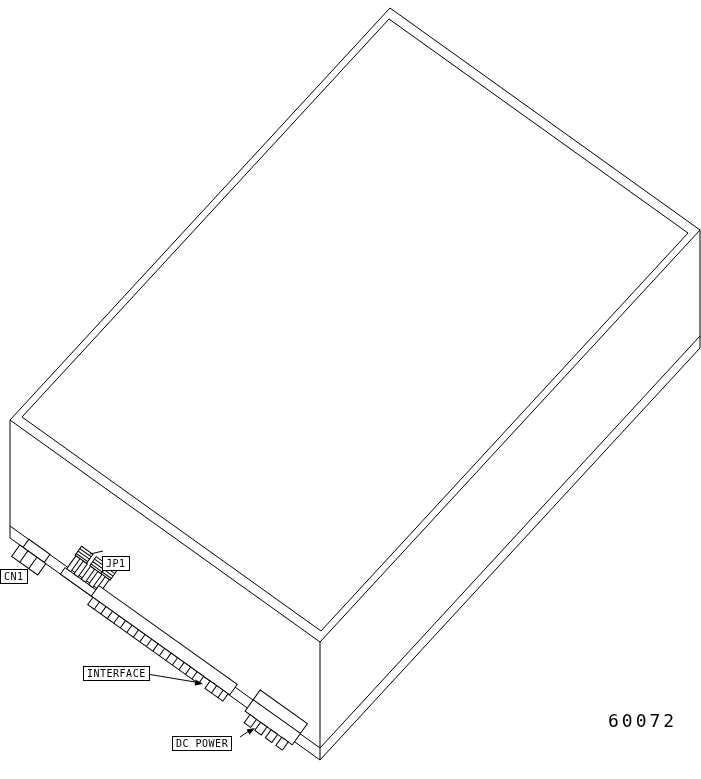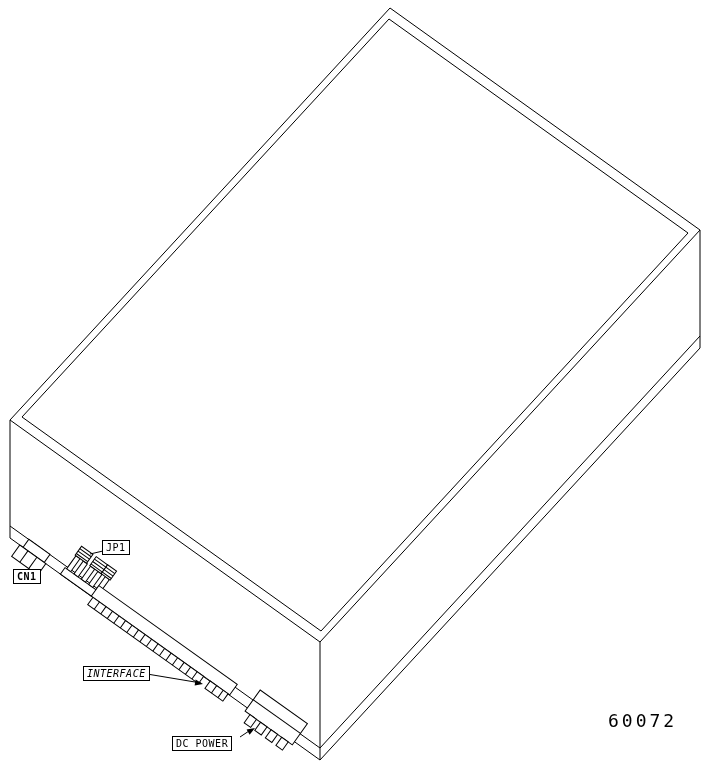--- a/index.html
+++ b/index.html
@@ -74,23 +74,23 @@
       <path d="M147,674 L201,683"></path>
       <path d="M240,737 L249,731"></path>
     </g>
 
     <g fill="#000000" stroke="none">
       <polygon points="203,684 194.6,685.6 195.6,679.6"></polygon>
       <polygon points="255,728 249.6,734.7 246.6,729.5"></polygon>
     </g>
   </svg>
 
-  <div class="callout" style="left:13px;top:569px;font-weight:bold;">CN1</div>
+  <div class="callout" style="left:0;top:569px;">CN1</div>
 
-  <div class="callout" style="left:102px;top:540px;">JP1</div>
+  <div class="callout" style="left:102px;top:556px;">JP1</div>
 
-  <div class="callout" style="left:83px;top:666px;font-style:italic;">INTERFACE</div>
+  <div class="callout" style="left:83px;top:666px;">INTERFACE</div>
 
   <div class="callout" style="left:172px;top:736px;">DC POWER</div>
 
   <div class="fig-num" style="left:608px;top:710px;">60072</div>
 
 </div>
 
 </body></html>

